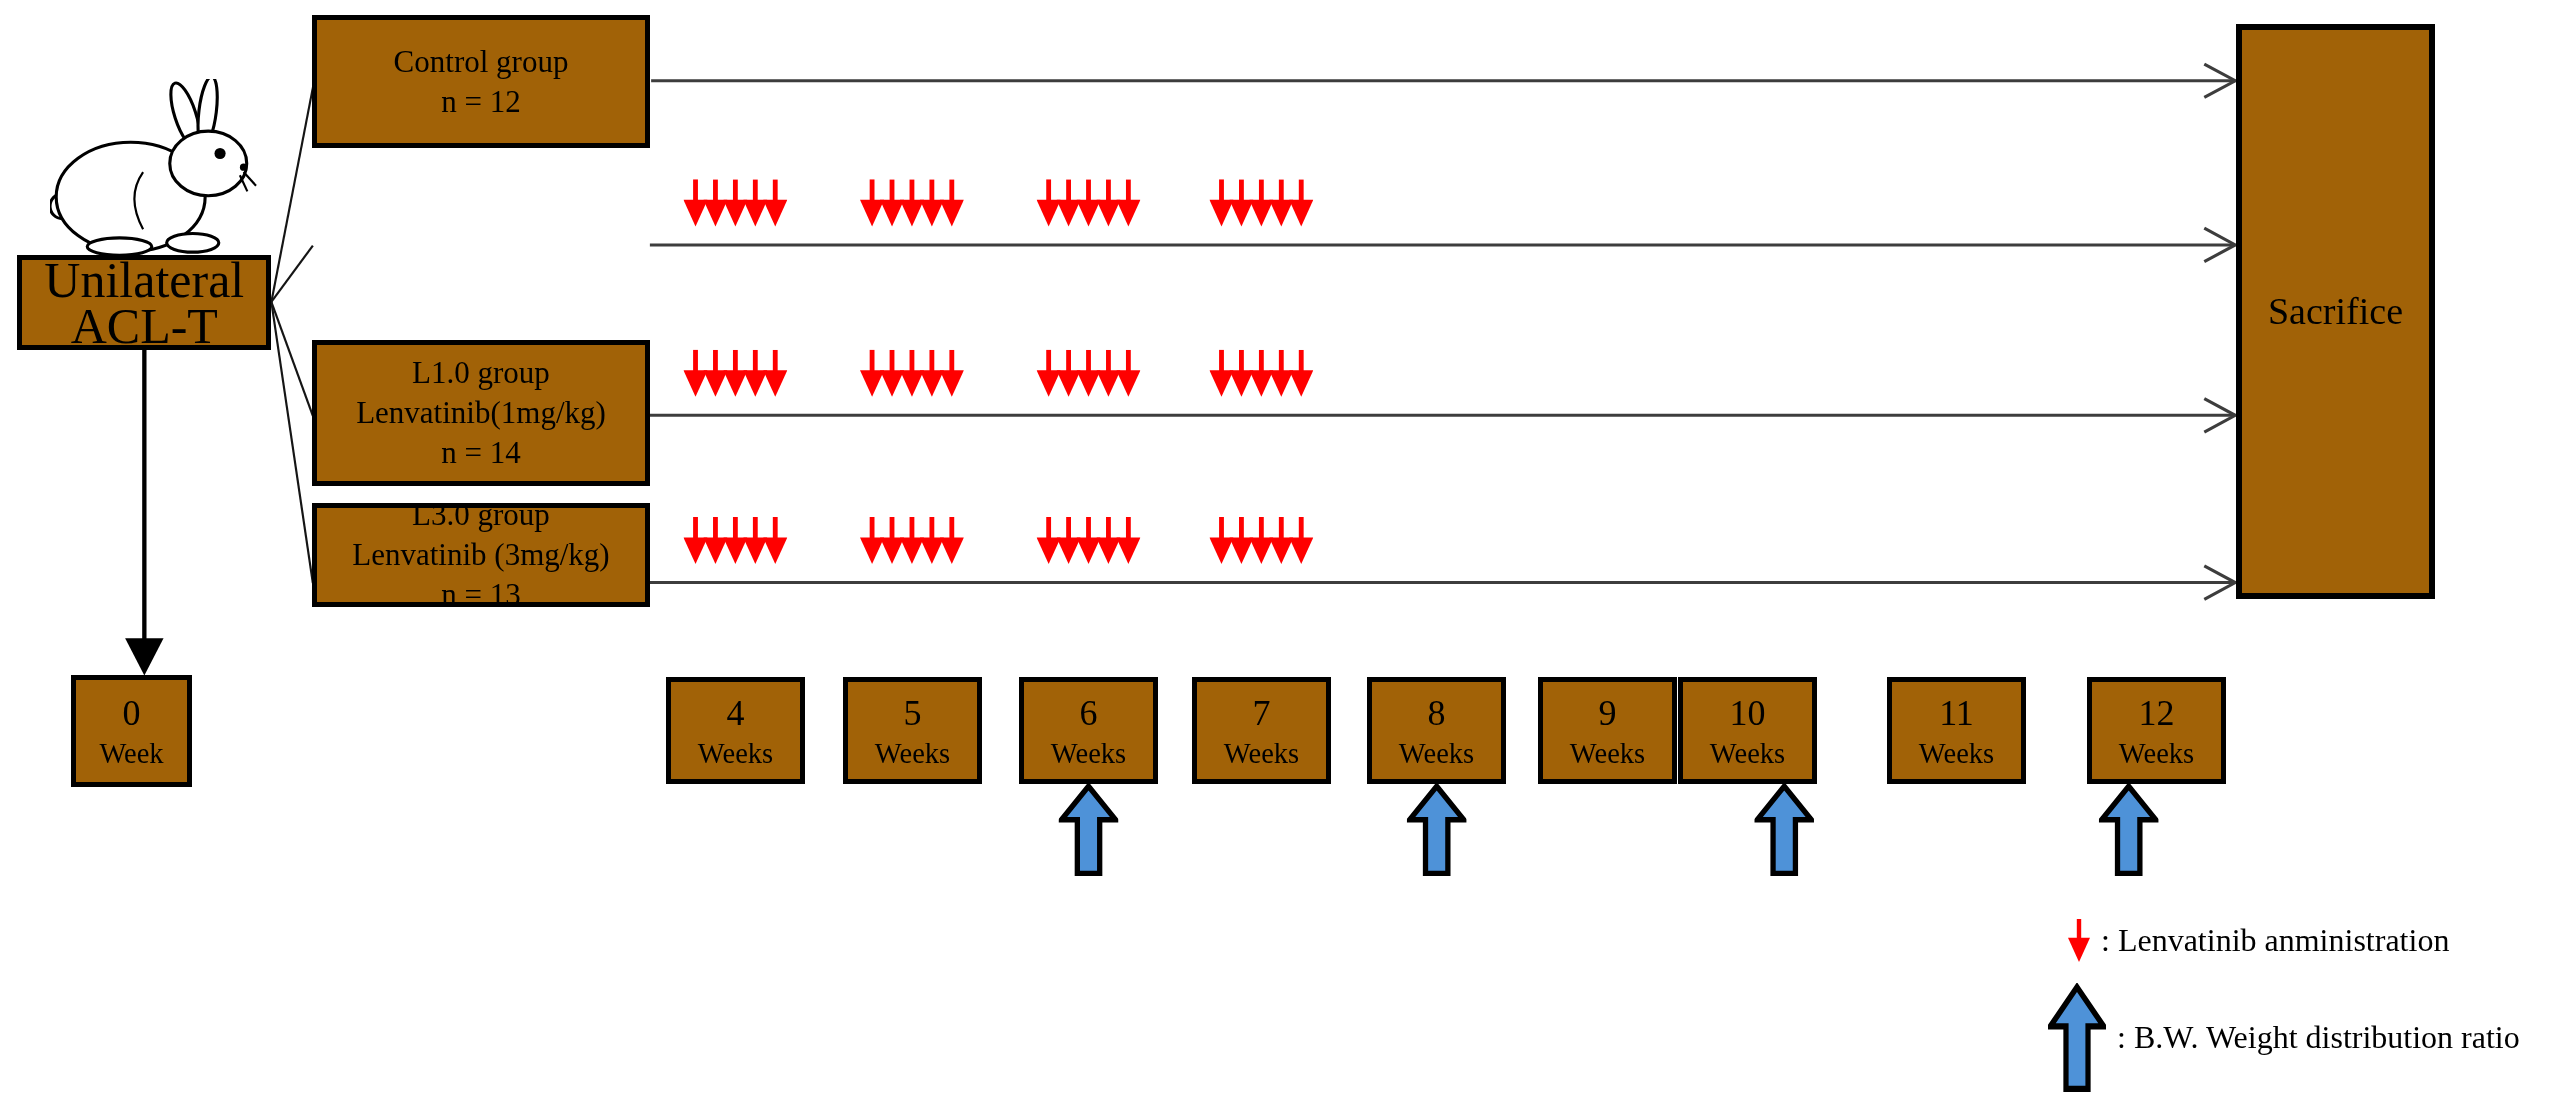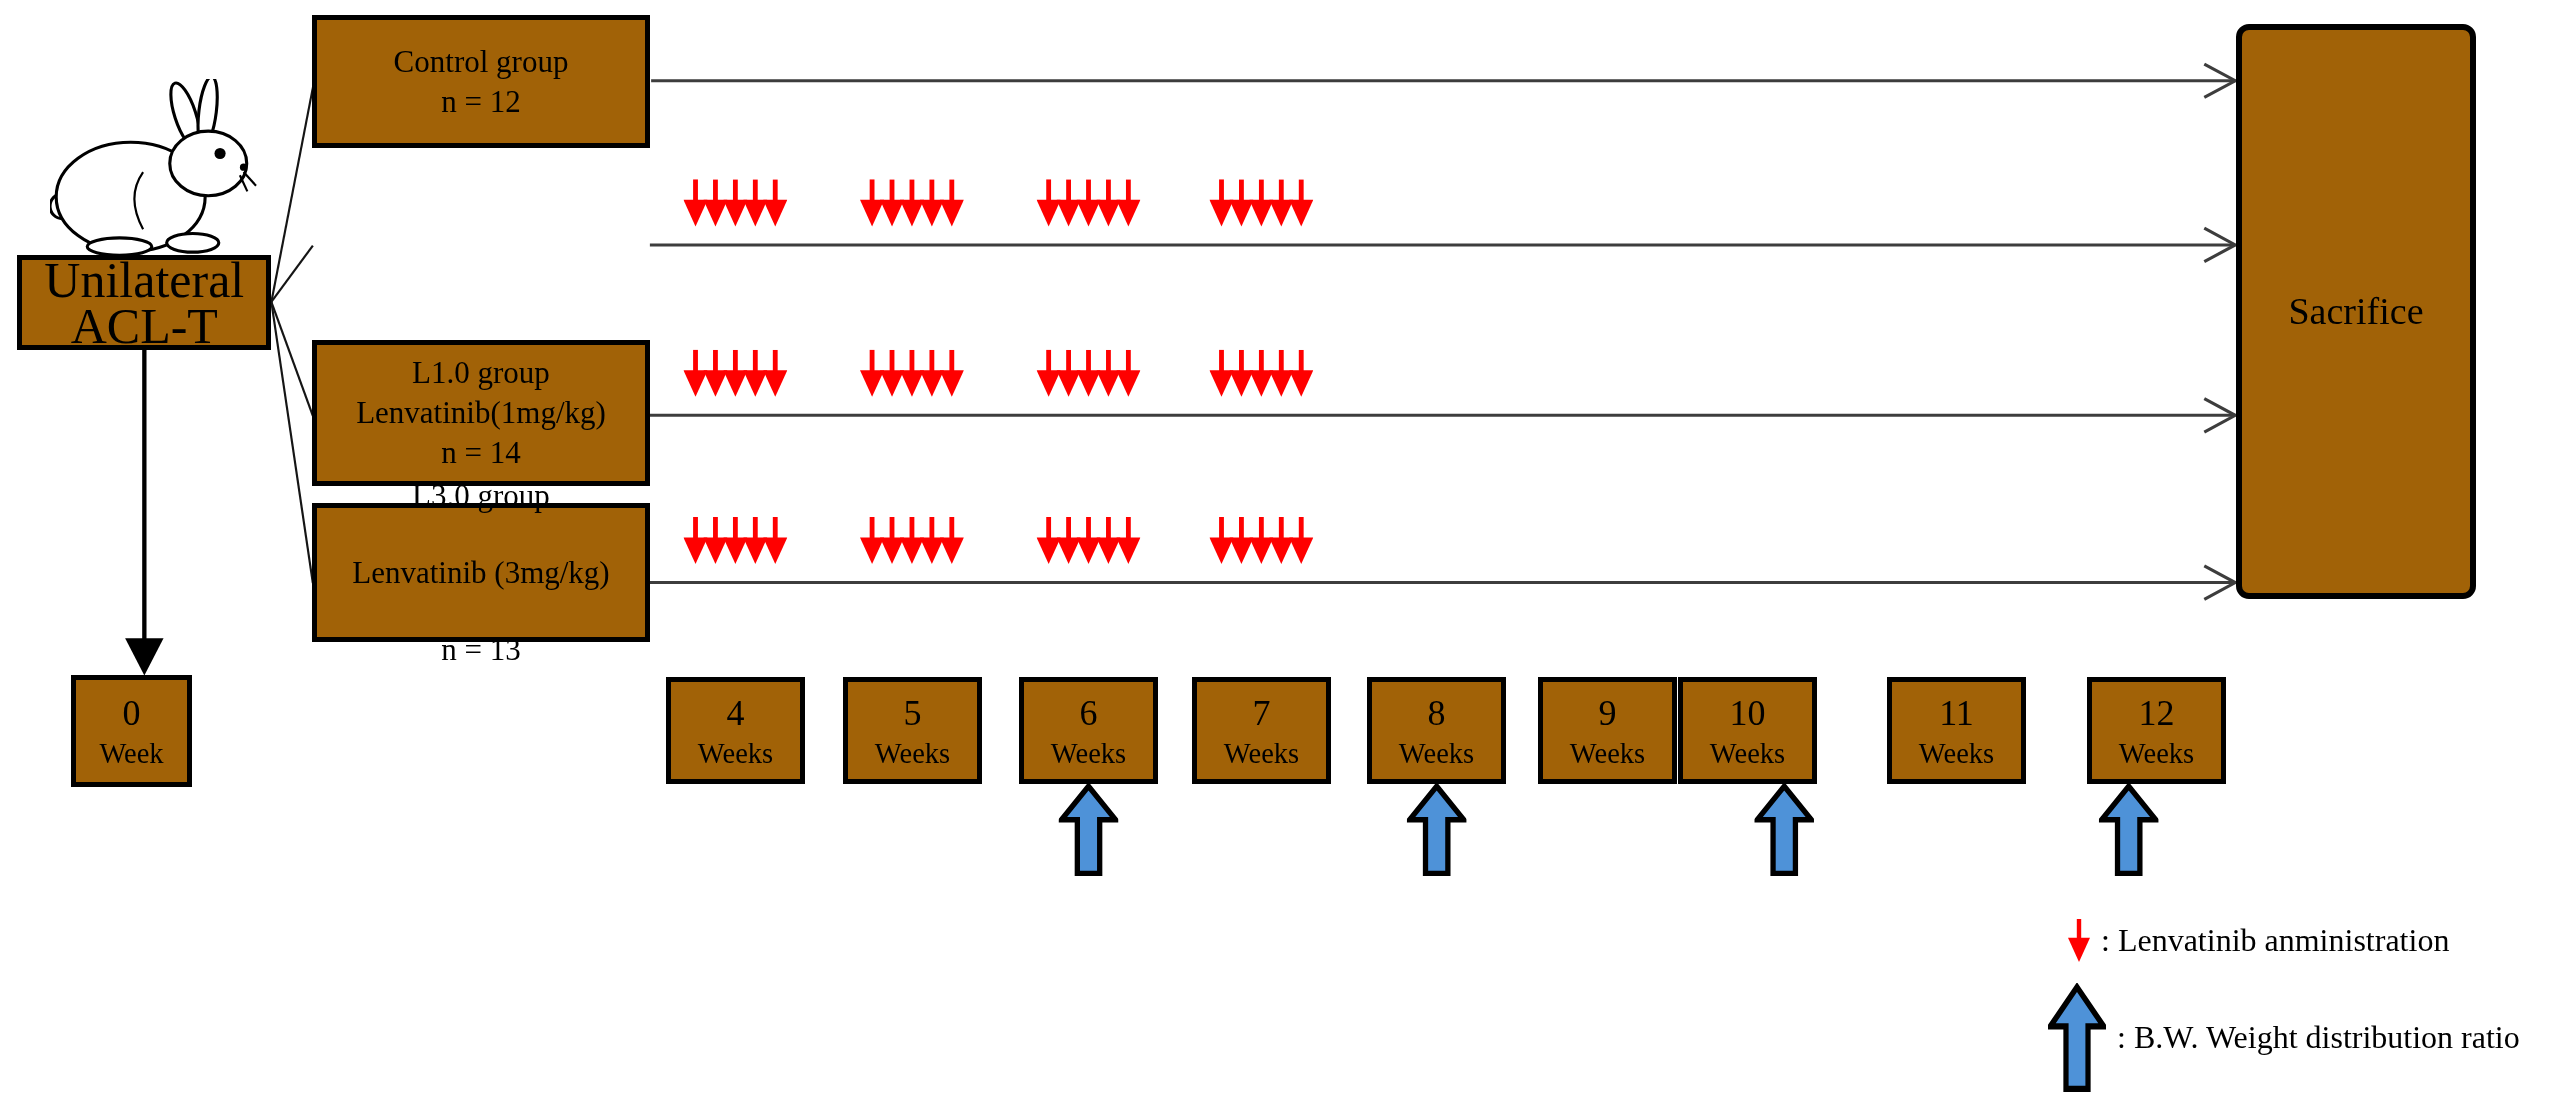--- a/index.html
+++ b/index.html
@@ -25,21 +25,21 @@
     background:#a16207;
     border:5px solid #000;
     box-sizing:border-box;
     display:flex;flex-direction:column;
     align-items:center;justify-content:center;
     text-align:center;
     z-index:2;
   }
   .group-box{left:312px;width:338px;font-size:31px;line-height:40px;}
   .root-box{left:17.3px;top:255px;width:254px;height:95px;border-width:5.6px;font-size:50px;line-height:46px;}
-  .sacrifice-box{left:2236px;top:23.5px;width:240px;height:575px;border-width:6.2px;font-size:38px;border-radius:13px;}
+  .sacrifice-box{left:2236px;top:23.5px;width:199px;height:575px;border-width:6.2px;font-size:38px;}
   .week-box{top:677px;width:139px;height:107px;}
   .week-number{font-size:36px;line-height:45px;display:block;}
   .week-unit{font-size:28.5px;line-height:35px;display:block;}
   .rabbit{position:absolute;left:50px;top:79px;z-index:2;}
   .legend-row{
     position:absolute;display:flex;align-items:center;
     font-size:32px;white-space:nowrap;z-index:2;
   }
   .legend-row .legend-icon{flex:0 0 auto;}
   .legend-label{margin-left:11px;}
@@ -154,21 +154,21 @@
 
   <div class="box group-box bind-block" style="top:15px;height:133px;">
     <span>Control group</span>
     <span>n = 12</span>
   </div>
   <div class="box group-box bind-block" style="top:340px;height:146px;">
     <span>L1.0 group</span>
     <span>Lenvatinib(1mg/kg)</span>
     <span>n = 14</span>
   </div>
-  <div class="box group-box bind-block" style="top:503px;height:139px;gap:37px;">
+  <div class="box group-box bind-block" style="top:503px;height:104px;">
     <span>L3.0 group</span>
     <span>Lenvatinib (3mg/kg)</span>
     <span>n = 13</span>
   </div>
 
   <div class="box sacrifice-box">
     <span>Sacrifice</span>
   </div>
 
   <div class="box week-box" style="left:71px;top:675px;width:121px;height:112px;">

